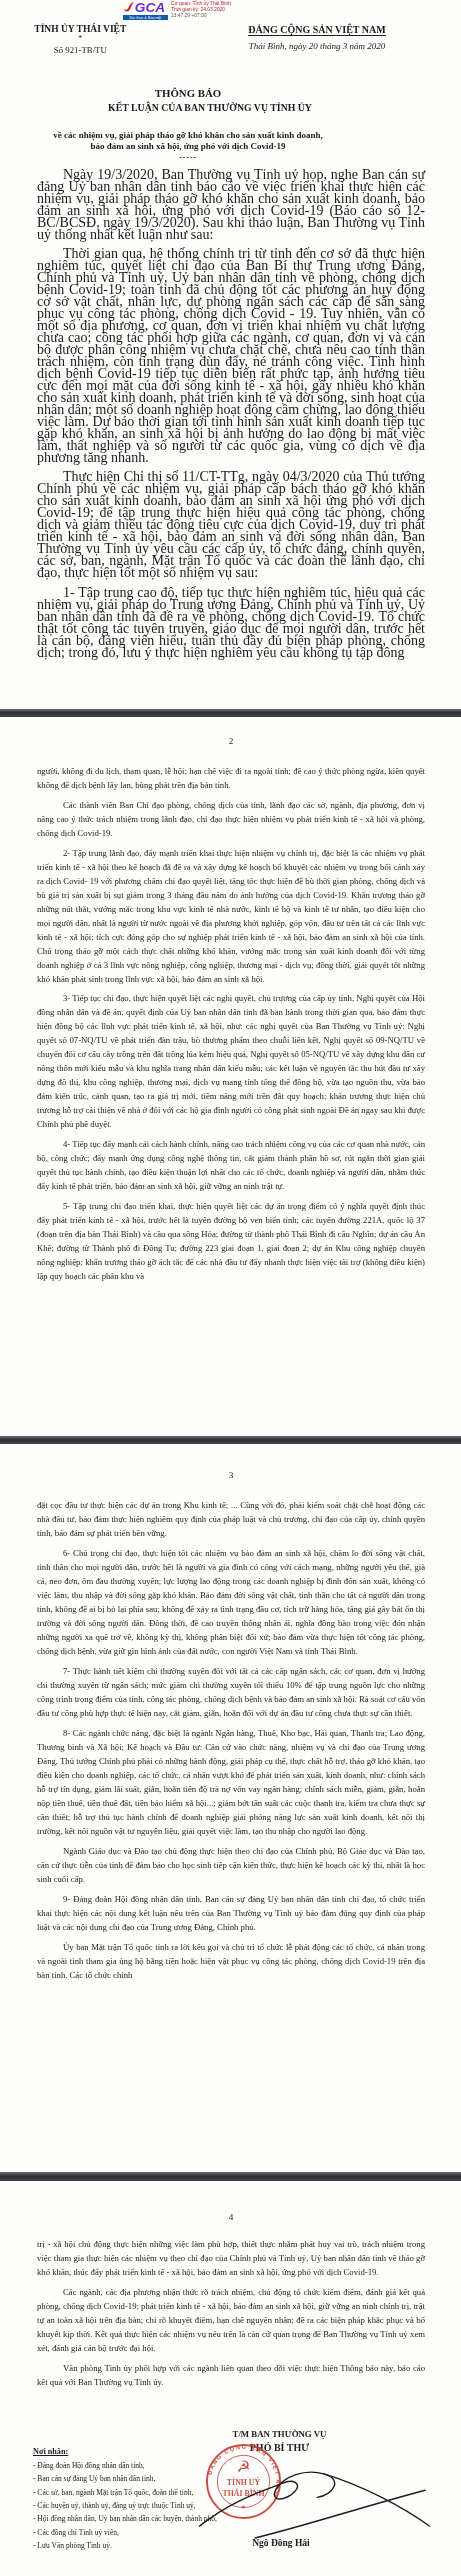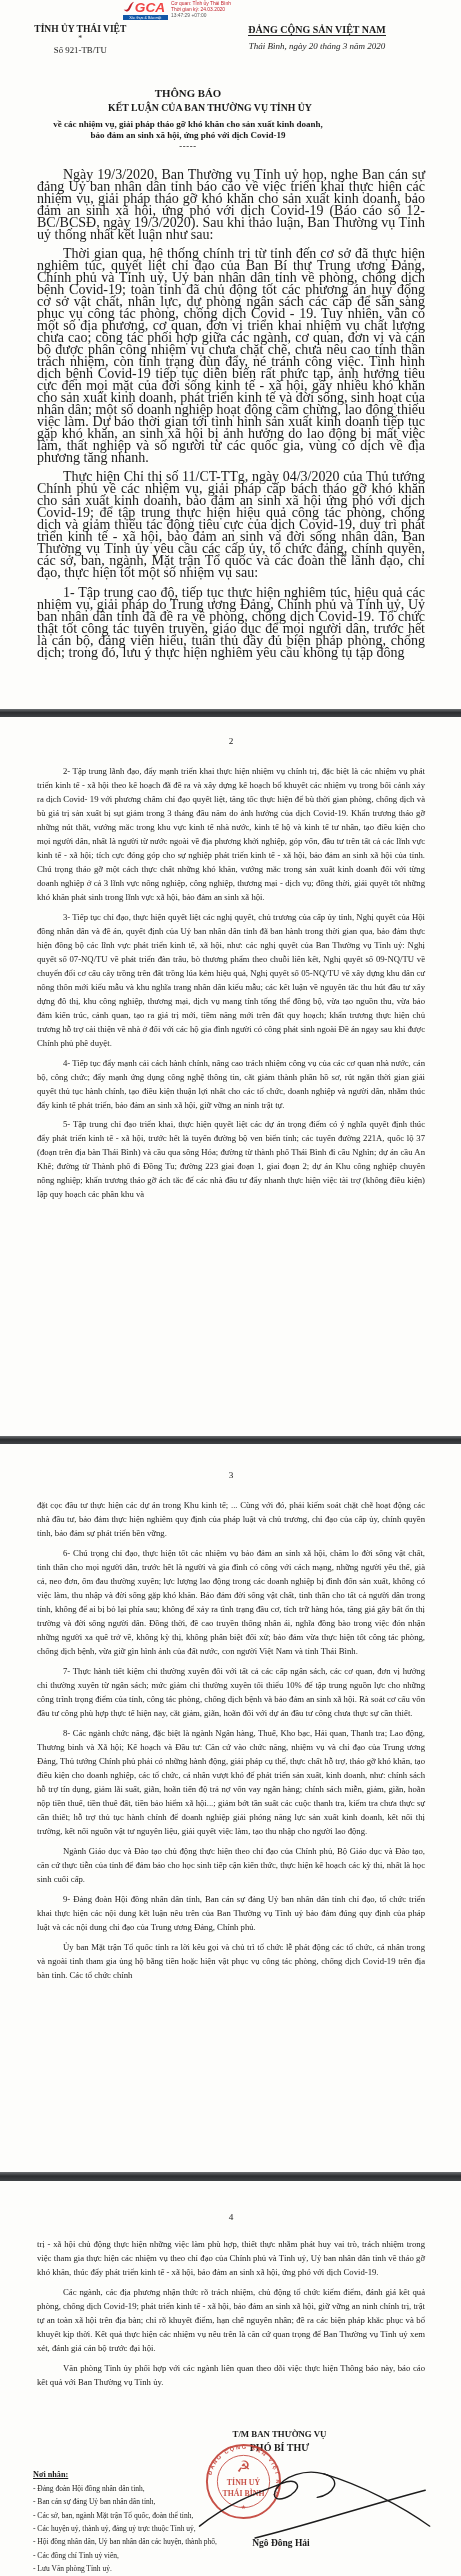--- a/index.html
+++ b/index.html
@@ -7,41 +7,41 @@
   .page{position:relative;width:462px;overflow:hidden;background:#fdfdfb;}
   .divider{width:462px;background:linear-gradient(180deg,#6b6e71 0%,#2c2e30 45%,#404346 100%);}
   .content{position:absolute;left:37px;width:388px;}
   .p{ text-align:justify;text-indent:26px;margin:0 0 5.9px 0;font-size:8.7px;line-height:14px;}
   .pc{text-align:justify;text-indent:0;   margin:0 0 5.9px 0;font-size:8.7px;line-height:14px;}
   .pg1 .p{line-height:12px;font-size:14px;margin-bottom:7.2px;}
   .pagenum{position:absolute;width:462px;left:0;text-align:center;font-size:9.2px;}
   
   .vgca{position:absolute;left:123px;top:1.3px;width:51px;}
   .vgca-row{display:flex;align-items:flex-end;}
-  .vgca-gca{font-family:"Liberation Sans",sans-serif;font-weight:bold;font-style:italic;font-size:13.7px;color:#ef4444;letter-spacing:0;line-height:13px;}
+  .vgca-gca{font-family:"Liberation Sans",sans-serif;font-weight:bold;font-style:italic;font-size:13.7px;color:#6d28d9;letter-spacing:0;line-height:13px;}
   .vgca-bar{margin-top:0.7px;background:#1158a8;color:#fff;font-family:"Liberation Sans",sans-serif;font-size:3.6px;text-align:center;padding:0.7px 1.3px;width:42px;}
   .siginfo{position:absolute;left:171px;top:0.7px;font-family:"Liberation Sans",sans-serif;font-size:4.9px;line-height:6.2px;}
   .siginfo .r{color:#c0202a;}
   .siginfo .g{color:#5a5a5a;}
   .org-left{position:absolute;left:18.3px;top:23.5px;width:124px;text-align:center;}
   .org-name{font-weight:bold;font-size:9.5px;}
   .org-star{font-size:7.8px;line-height:9.2px;}
   .doc-no{font-size:8.8px;margin-top:2.6px;}
   .org-right{position:absolute;left:193px;top:23.5px;width:248px;text-align:center;}
   .party{display:inline-block;font-weight:bold;font-size:10px;padding-bottom:0.7px;border-bottom:1px solid #222;}
   .placedate{font-style:italic;font-size:9px;margin-top:5.2px;}
   .title{position:absolute;left:0;top:87px;width:376px;text-align:center;}
   .t-kind{font-weight:bold;font-size:10.8px;}
   .t-l1{font-weight:bold;font-size:9.8px;margin-top:2.6px;margin-left:44px;}
-  .t-l2{font-weight:bold;font-size:9px;margin-top:6px;}
+  .t-l2{font-weight:bold;font-size:9px;margin-top:17px;}
   .t-l3{font-weight:bold;font-size:9px;margin-top:1.3px;}
   .t-sep{font-weight:bold;font-size:8.5px;letter-spacing:0.7px;margin-top:1.3px;}
   
   .recips{position:absolute;left:33px;top:266px;width:196px;}
-  .recips-title{font-weight:bold;font-size:8.2px;text-decoration:underline;margin-bottom:2.6px;margin-top:23px;}
+  .recips-title{font-weight:bold;font-size:8.2px;text-decoration:underline;margin-bottom:2.6px;}
   .recips-item{font-size:7.5px;line-height:13.3px;}
   .tm-block{position:absolute;left:180px;top:248px;width:199px;text-align:center;}
   .tm1{font-weight:bold;font-size:8.8px;}
   .tm2{font-weight:bold;font-size:10px;margin-top:2.6px;}
   .signer{position:absolute;left:214px;top:357px;width:134px;text-align:center;font-weight:bold;font-size:9.5px;}
   .stamp{position:absolute;left:203px;top:260px;}
   .sig-svg{position:absolute;left:193px;top:273px;}
 </style>
 </head>
 <body>
@@ -87,20 +87,22 @@
     <div class="p">Thực hiện Chỉ thị số 11/CT-TTg, ngày 04/3/2020 của Thủ tướng Chính phủ về các nhiệm vụ, giải pháp cấp bách tháo gỡ khó khăn cho sản xuất kinh doanh, bảo đảm an sinh xã hội ứng phó với dịch Covid-19; để tập trung thực hiện hiệu quả công tác phòng, chống dịch và giảm thiểu tác động tiêu cực của dịch Covid-19, duy trì phát triển kinh tế - xã hội, bảo đảm an sinh và đời sống nhân dân, Ban Thường vụ Tỉnh ủy yêu cầu các cấp ủy, tổ chức đảng, chính quyền, các sở, ban, ngành, Mặt trận Tổ quốc và các đoàn thể lãnh đạo, chỉ đạo, thực hiện tốt một số nhiệm vụ sau:</div>
     <div class="p">1- Tập trung cao độ, tiếp tục thực hiện nghiêm túc, hiệu quả các nhiệm vụ, giải pháp do Trung ương Đảng, Chính phủ và Tỉnh uỷ, Uỷ ban nhân dân tỉnh đã đề ra về phòng, chống dịch Covid-19. Tổ chức thật tốt công tác tuyên truyền, giáo dục để mọi người dân, trước hết là cán bộ, đảng viên hiểu, tuân thủ đầy đủ biện pháp phòng, chống dịch; trong đó, lưu ý thực hiện nghiêm yêu cầu không tụ tập đông</div>
   </div>
 </div>
 
 <div class="divider" style="height:7.8px;"></div>
 
 <div class="page" style="height:719px;">
   <div class="pagenum" style="top:19.6px;">2</div>
   <div class="content" style="top:47px;">
+    <div class="pc">người, không đi du lịch, tham quan, lễ hội; hạn chế việc đi ra ngoài tỉnh; đề cao ý thức phòng ngừa, kiên quyết không để dịch bệnh lây lan, bùng phát trên địa bàn tỉnh.</div>
+    <div class="p">Các thành viên Ban Chỉ đạo phòng, chống dịch của tỉnh, lãnh đạo các sở, ngành, địa phương, đơn vị nâng cao ý thức trách nhiệm trong lãnh đạo, chỉ đạo thực hiện nhiệm vụ phát triển kinh tế - xã hội và phòng, chống dịch Covid-19.</div>
     <div class="p">2- Tập trung lãnh đạo, đẩy mạnh triển khai thực hiện nhiệm vụ chính trị, đặc biệt là các nhiệm vụ phát triển kinh tế - xã hội theo kế hoạch đã đề ra và xây dựng kế hoạch bổ khuyết các nhiệm vụ trong bối cảnh xảy ra dịch Covid- 19 với phương châm chỉ đạo quyết liệt, tăng tốc thực hiện để bù thời gian phòng, chống dịch và bù giá trị sản xuất bị sụt giảm trong 3 tháng đầu năm do ảnh hưởng của dịch Covid-19. Khẩn trương tháo gỡ những nút thắt, vướng mắc trong khu vực kinh tế nhà nước, kinh tế hộ và kinh tế tư nhân, tạo điều kiện cho mọi người dân, nhất là người từ nước ngoài về địa phương khởi nghiệp, góp vốn, đầu tư trên tất cả các lĩnh vực kinh tế - xã hội; tích cực đóng góp cho sự nghiệp phát triển kinh tế - xã hội, bảo đảm an sinh xã hội của tỉnh. Chú trọng tháo gỡ một cách thực chất những khó khăn, vướng mắc trong sản xuất kinh doanh đối với từng doanh nghiệp ở cả 3 lĩnh vực nông nghiệp, công nghiệp, thương mại - dịch vụ; đồng thời, giải quyết tốt những khó khăn phát sinh trong lĩnh vực xã hội, bảo đảm an sinh xã hội.</div>
     <div class="p">3- Tiếp tục chỉ đạo, thực hiện quyết liệt các nghị quyết, chủ trương của cấp ủy tỉnh, Nghị quyết của Hội đồng nhân dân và đề án, quyết định của Uỷ ban nhân dân tỉnh đã ban hành trong thời gian qua, bảo đảm thực hiện đồng bộ các lĩnh vực phát triển kinh tế, xã hội, như: các nghị quyết của Ban Thường vụ Tỉnh uỷ: Nghị quyết số 07-NQ/TU về phát triển đàn trâu, bò thương phẩm theo chuỗi liên kết, Nghị quyết số 09-NQ/TU về chuyển đổi cơ cấu cây trồng trên đất trồng lúa kém hiệu quả, Nghị quyết số 05-NQ/TU về xây dựng khu dân cư nông thôn mới kiểu mẫu và khu nghĩa trang nhân dân kiểu mẫu; các kết luận về nguyên tắc thu hút đầu tư xây dựng đô thị, khu công nghiệp, thương mại, dịch vụ mang tính tổng thể đồng bộ, vừa tạo nguồn thu, vừa bảo đảm kiến trúc, cảnh quan, tạo ra giá trị mới, tiềm năng mới trên đất quy hoạch; khẩn trương thực hiện chủ trương hỗ trợ cải thiện về nhà ở đối với các hộ gia đình người có công phát sinh ngoài Đề án ngay sau khi được Chính phủ phê duyệt.</div>
     <div class="p">4- Tiếp tục đẩy mạnh cải cách hành chính, nâng cao trách nhiệm công vụ của các cơ quan nhà nước, cán bộ, công chức; đẩy mạnh ứng dụng công nghệ thông tin, cắt giảm thành phần hồ sơ, rút ngắn thời gian giải quyết thủ tục hành chính, tạo điều kiện thuận lợi nhất cho các tổ chức, doanh nghiệp và người dân, nhằm thúc đẩy kinh tế phát triển, bảo đảm an sinh xã hội, giữ vững an ninh trật tự.</div>
     <div class="p">5- Tập trung chỉ đạo triển khai, thực hiện quyết liệt các dự án trọng điểm có ý nghĩa quyết định thúc đẩy phát triển kinh tế - xã hội, trước hết là tuyến đường bộ ven biển tỉnh; các tuyến đường 221A, quốc lộ 37 (đoạn trên địa bàn Thái Bình) và cầu qua sông Hóa; đường từ thành phố Thái Bình đi cầu Nghìn; dự án cầu An Khê; đường từ Thành phố đi Đồng Tu; đường 223 giai đoạn 1, giai đoạn 2; dự án Khu công nghiệp chuyên nông nghiệp; khẩn trương tháo gỡ ách tắc để các nhà đầu tư đẩy nhanh thực hiện việc tài trợ (không điều kiện) lập quy hoạch các phân khu và</div>
   </div>
 </div>
 
 <div class="divider" style="height:8.5px;"></div>
 
 <div class="page" style="height:728px;">

